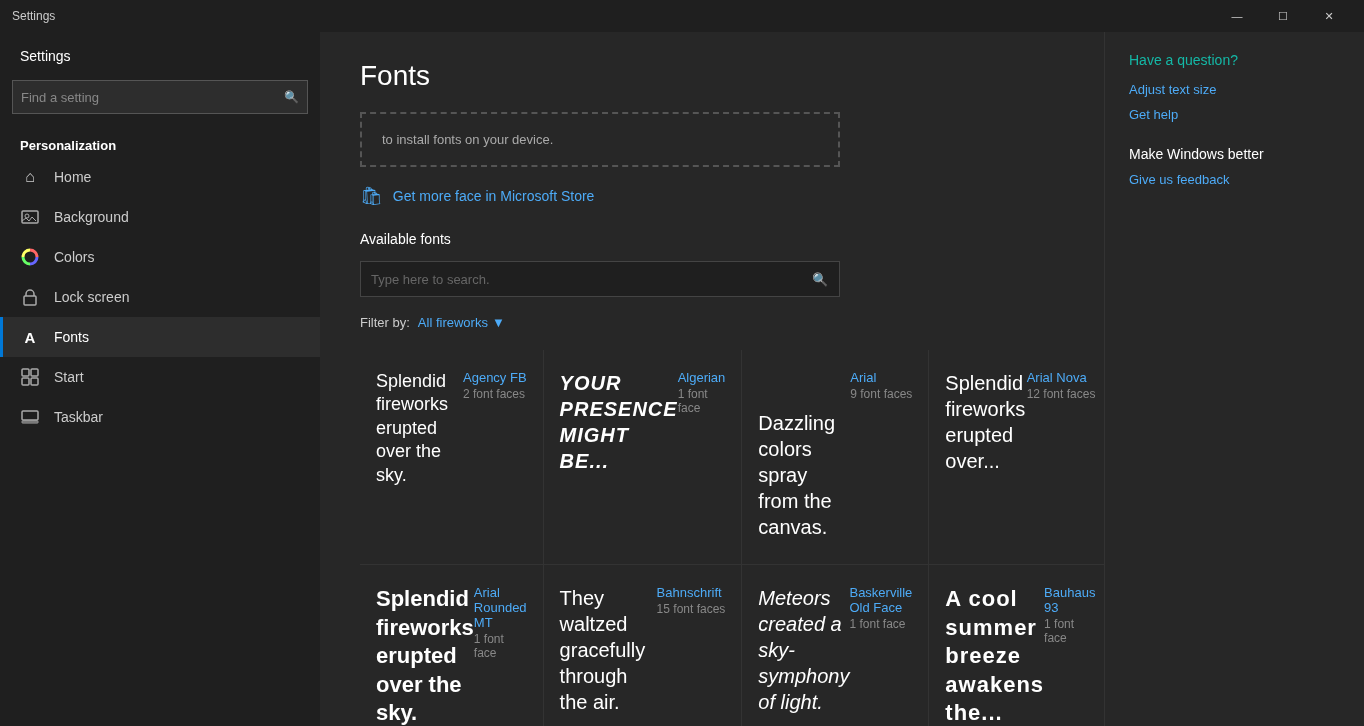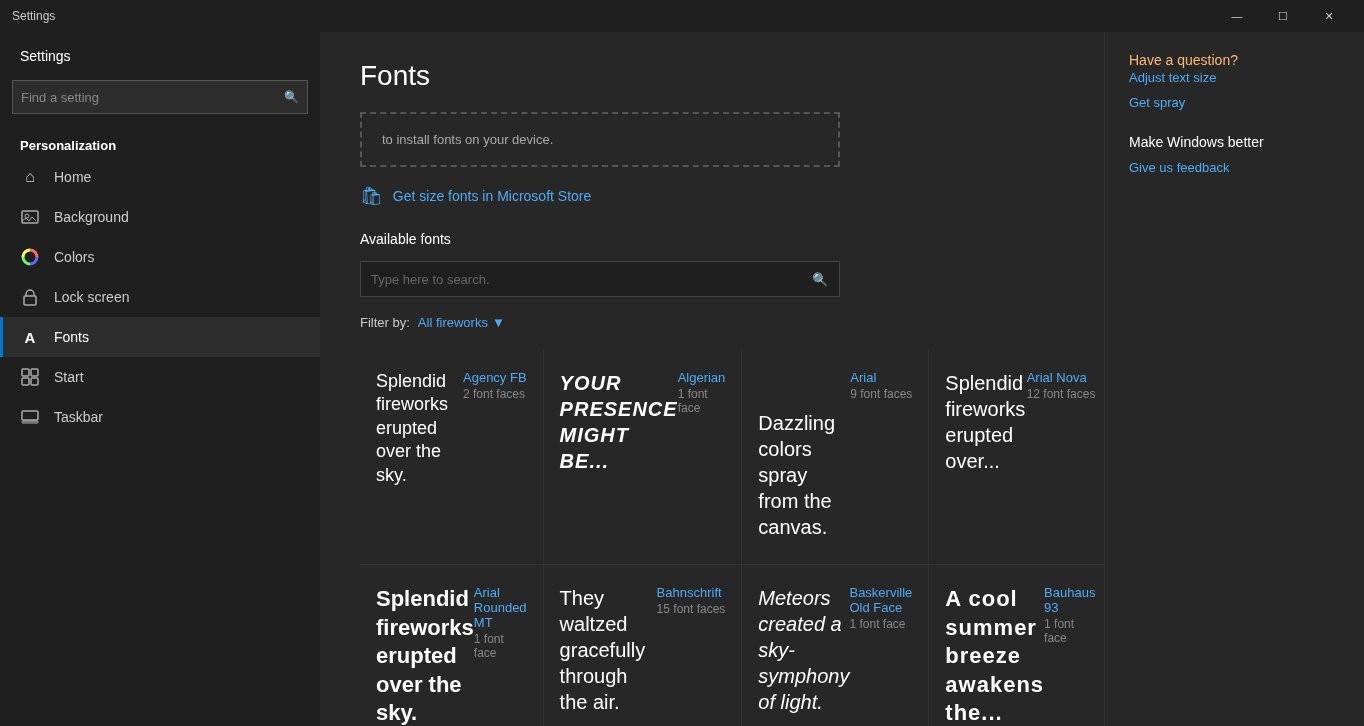--- a/index.html
+++ b/index.html
@@ -250,22 +250,22 @@
     
     .right-panel {
       width: 260px;
       background: #272727;
       padding: 20px 24px;
       flex-shrink: 0;
       border-left: 1px solid #333;
     }
     .help-title {
       font-size: 14px;
-      color: #fdba74;
-      margin-bottom: 2px;
+      color: #14b8a6;
+      margin-bottom: 14px;
       font-weight: 400;
     }
     .help-link {
       display: block;
       color: #4dabf7;
       font-size: 13px;
       text-decoration: none;
       margin-bottom: 10px;
       cursor: pointer;
     }
@@ -369,21 +369,21 @@
 
   <div class="main-content">
     <h1 class="page-title">Fonts</h1>
 
     <div class="drag-drop-area">
       <span>to install fonts on your device.</span>
     </div>
 
     <a class="store-link">
       <span class="store-icon">🛍</span>
-      <span>Get size fonts in Microsoft Store</span>
+      <span>Get more face in Microsoft Store</span>
     </a>
 
     <div class="section-label">Available fonts</div>
 
     <div class="search-fonts">
       <input type="text" placeholder="Type here to search." style="">
       <span class="search-fonts-icon">🔍</span>
     </div>
 
     <div class="filter-row">
@@ -458,21 +458,21 @@
           <div class="font-name">Bauhaus 93</div>
           <div class="font-faces">1 font face</div>
         </div>
       </div>
     </div>
   </div>
 
   <div class="right-panel">
     <div class="help-title">Have a question?</div>
     <a class="help-link">Adjust text size</a>
-    <a class="help-link">Get spray</a>
+    <a class="help-link">Get help</a>
 
     <div class="help-section">
       <div class="help-section-title">Make Windows better</div>
       <a class="help-link">Give us feedback</a>
     </div>
   </div>
 
 </div>
 
 </body></html>

